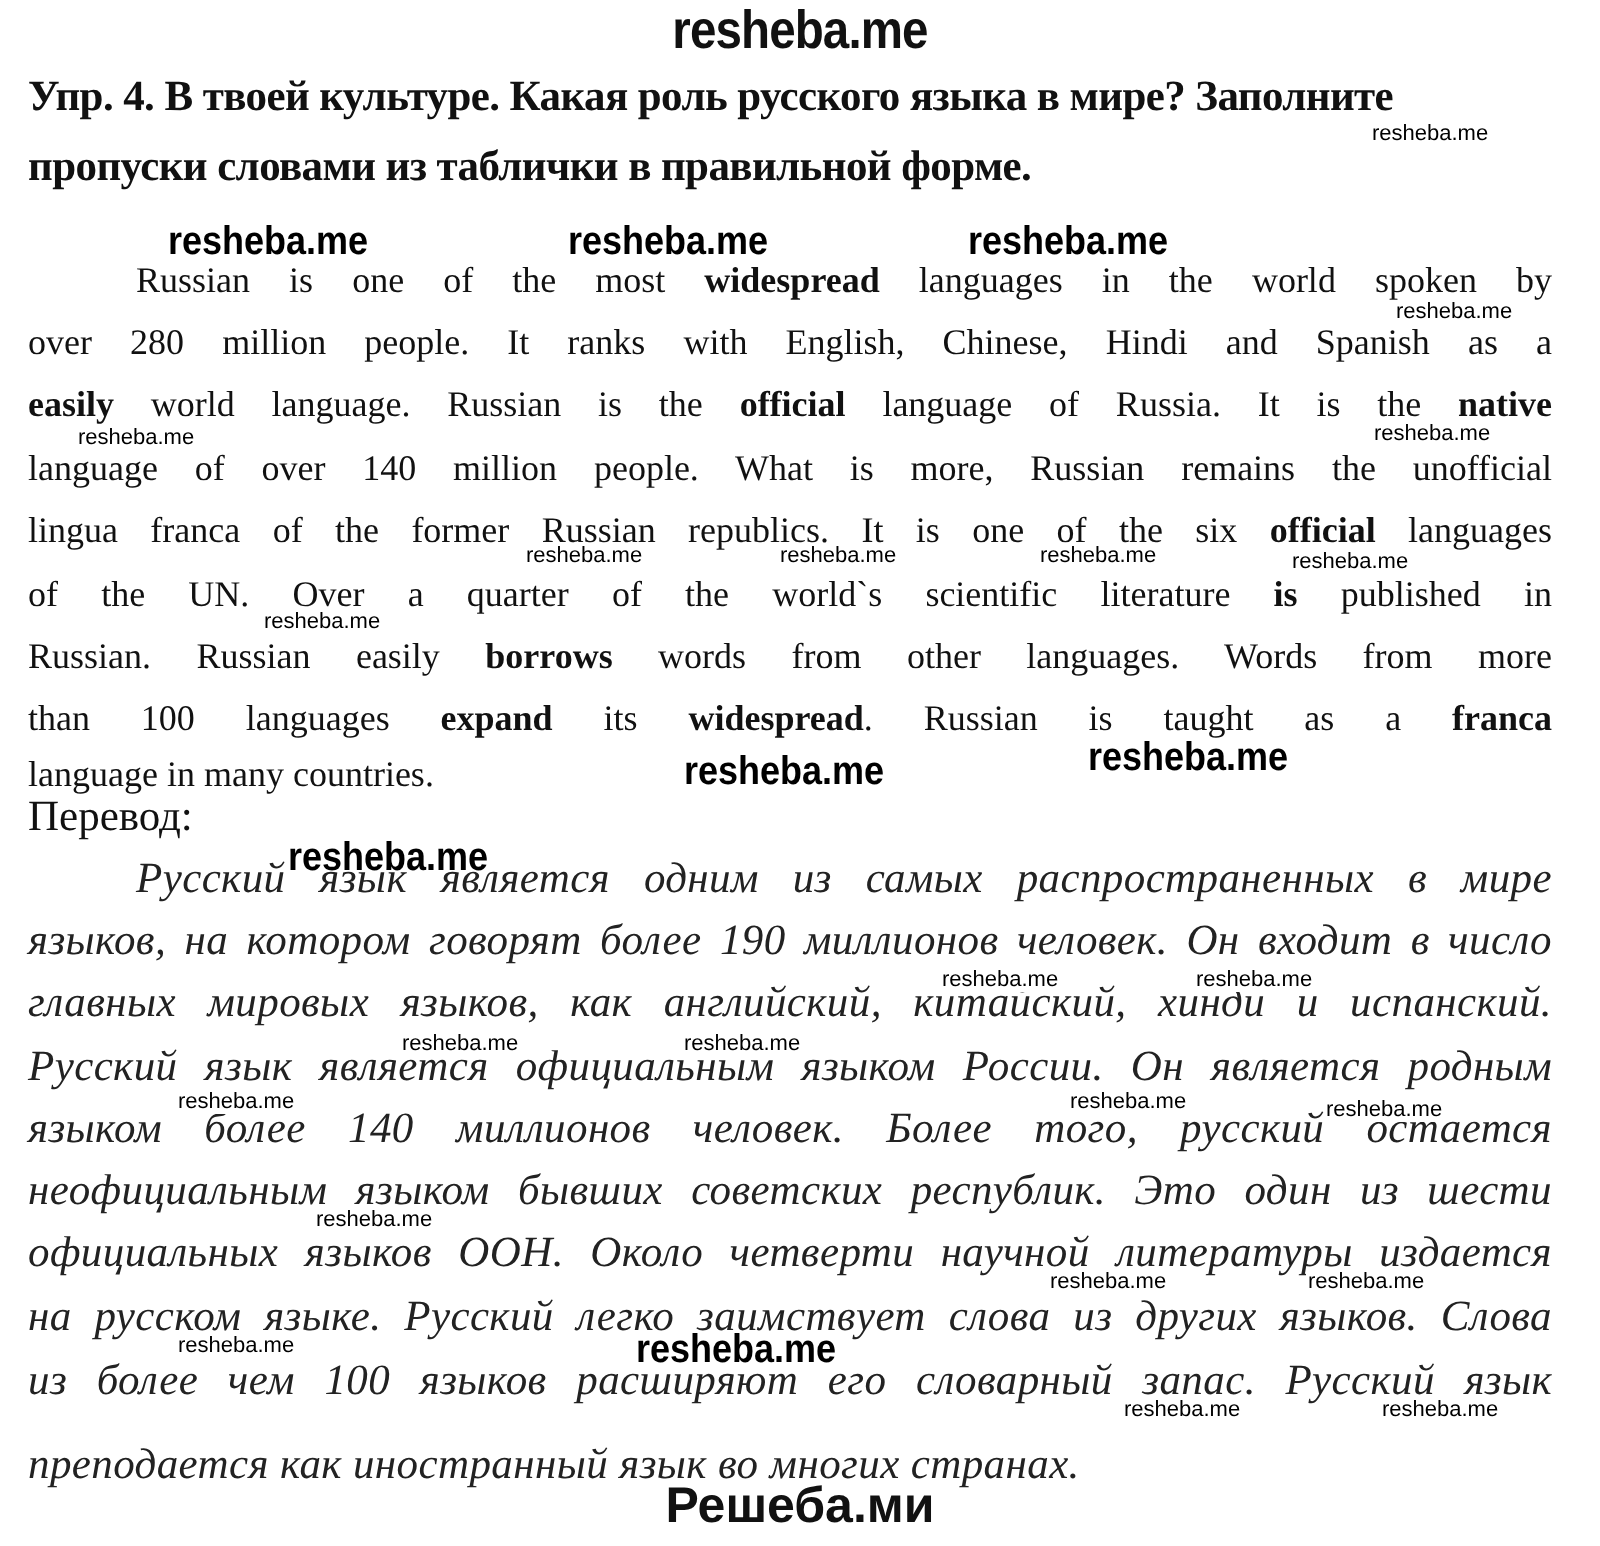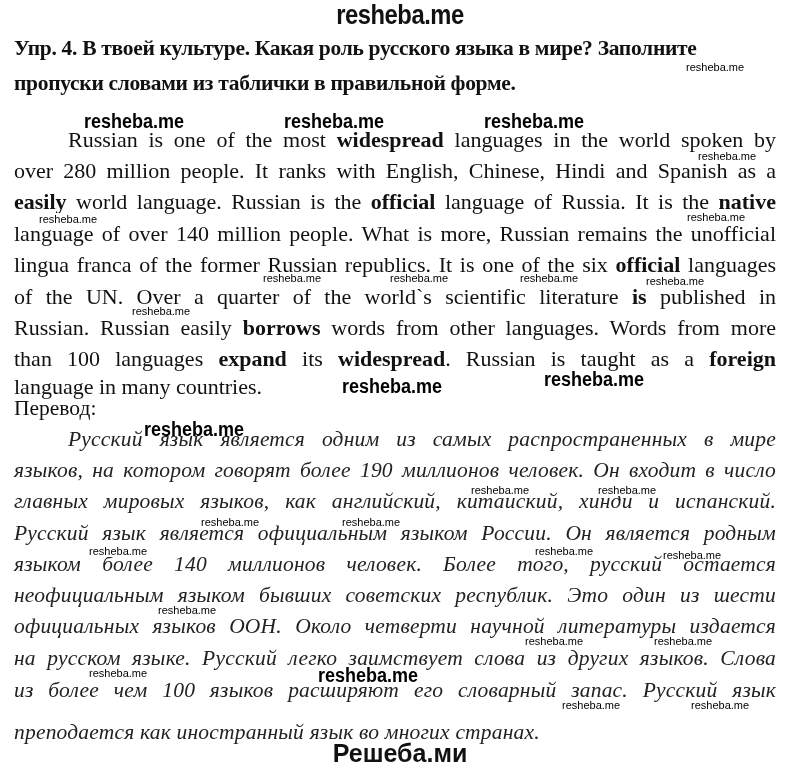--- a/index.html
+++ b/index.html
@@ -1,20 +1,20 @@
 <!DOCTYPE html>
 <html><head>
   <meta charset="utf-8">
   <style>
     html, body { margin: 0; padding: 0; background: #ffffff; }
     body { width: 800px; height: 773px; position: relative; overflow: hidden; color: #111; }
     .abs { position: absolute; white-space: nowrap; }
     .site-header { left: 0; width: 800px; top: 0; text-align: center; font-family: "Liberation Sans", sans-serif; font-weight: bold; font-size: 27px; line-height: 30px; letter-spacing: -0.5px; transform: scaleX(0.88); }
     .title { left: 14px; font-family: "Liberation Serif", serif; font-weight: bold; font-size: 21.5px; line-height: 26px; letter-spacing: -0.3px; }
-    .line { left: 14px; width: 762px; font-family: "Liberation Serif", serif; font-size: 22px; line-height: 28px; text-align: justify; text-align-last: justify; white-space: nowrap; }
+    .line { left: 14px; width: 762px; font-family: "Liberation Serif", serif; font-size: 18px; line-height: 28px; text-align: justify; text-align-last: justify; white-space: nowrap; }
     .line.last { text-align-last: left; }
     .line.indent { left: 68px; width: 708px; }
     .line b { font-weight: bold; }
     .ru { font-style: italic; font-family: "Liberation Serif", serif; font-size: 21.5px; letter-spacing: 0.2px; color: #222; }
     .label { left: 14px; font-family: "Liberation Serif", serif; font-size: 21.5px; line-height: 28px; }
     .wm-big { font-family: "Liberation Sans", sans-serif; font-weight: bold; font-size: 20px; line-height: 22px; transform: scaleX(0.9); transform-origin: left center; color: #000; }
     .wm-small { font-family: "Liberation Sans", sans-serif; font-size: 11px; line-height: 12px; color: #000; background: #fff; padding: 0 1px; }
     .footer { left: 0; width: 800px; top: 738px; text-align: center; font-family: "Liberation Sans", sans-serif; font-weight: bold; font-size: 25px; line-height: 30px; }
   </style>
 </head>
@@ -26,21 +26,21 @@
 <div class="abs title" style="top:70px;">пропуски словами из таблички в правильной форме.</div>
 
 <div id="english">
     <div class="abs line indent" style="top: 126px;"><span>Russian is one of the most </span><b>widespread</b><span> languages in the world spoken by</span></div>
     <div class="abs line" style="top: 157px;"><span>over 280 million people. It ranks with English, Chinese, Hindi and Spanish as a</span></div>
     <div class="abs line" style="top: 188px;"><b>easily</b><span> world language. Russian is the </span><b>official</b><span> language of Russia. It is the </span><b>native</b></div>
     <div class="abs line" style="top: 220px;"><span>language of over 140 million people. What is more, Russian remains the unofficial</span></div>
     <div class="abs line" style="top: 251px;"><span>lingua franca of the former Russian republics. It is one of the six </span><b>official</b><span> languages</span></div>
     <div class="abs line" style="top: 283px;"><span>of the UN. Over a quarter of the world`s scientific literature </span><b>is</b><span> published in</span></div>
     <div class="abs line" style="top: 314px;"><span>Russian. Russian easily </span><b>borrows</b><span> words from other languages. Words from more</span></div>
-    <div class="abs line" style="top: 345px;"><span>than 100 languages </span><b>expand</b><span> its </span><b>widespread</b><span>. Russian is taught as a </span><b>foreign</b></div>
+    <div class="abs line" style="top: 345px;"><span>than 100 languages </span><b>expand</b><span> its </span><b>widespread</b><span>. Russian is taught as a </span><b>franca</b></div>
     <div class="abs line last" style="top: 373px;"><span>language in many countries.</span></div>
   </div>
 
 <div class="abs label" style="top:394px;">Перевод:</div>
 
 <div id="russian">
     <div class="abs line ru indent" style="top: 425px;">Русский язык является одним из самых распространенных в мире</div>
     <div class="abs line ru" style="top: 456px;">языков, на котором говорят более 190 миллионов человек. Он входит в число</div>
     <div class="abs line ru" style="top: 487px;">главных мировых языков, как английский, китайский, хинди и испанский.</div>
     <div class="abs line ru" style="top: 519px;">Русский язык является официальным языком России. Он является родным</div>

